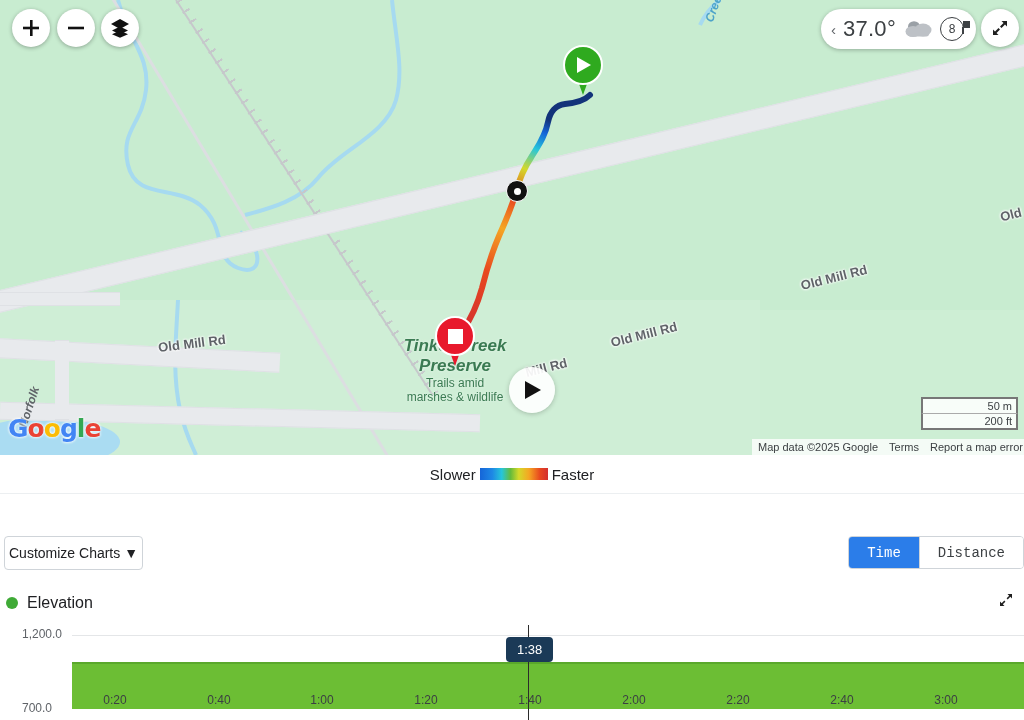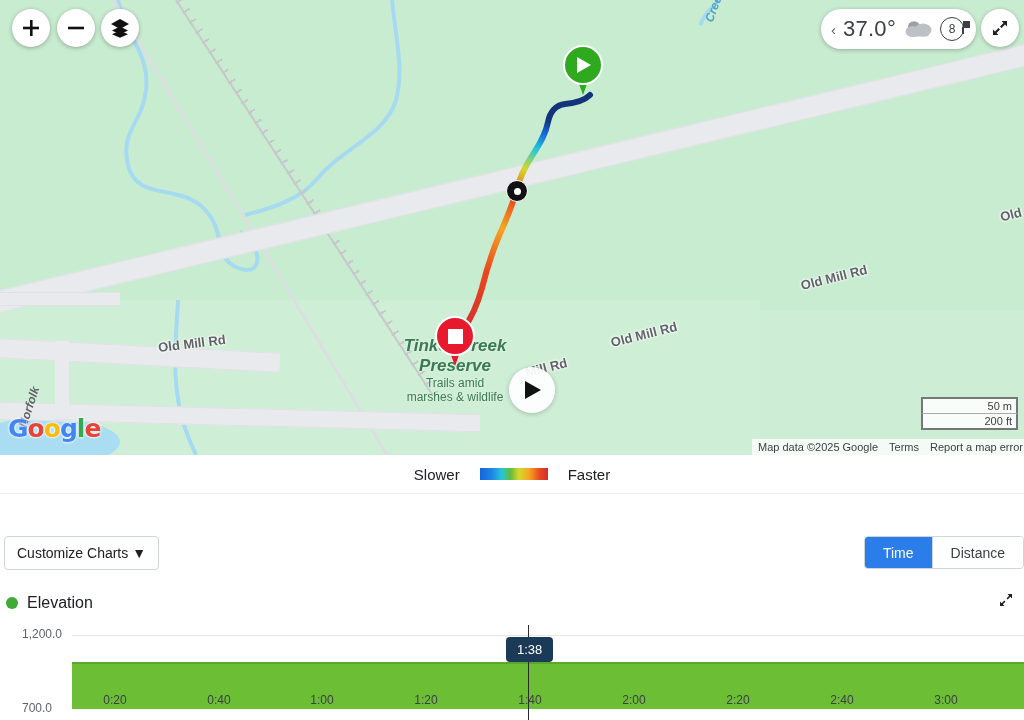--- a/index.html
+++ b/index.html
@@ -244,56 +244,56 @@
     text-shadow: 0 0 3px rgba(255,255,255,.95), 0 0 3px rgba(255,255,255,.95);
   }
   #google-logo .b { color:#4285F4; } #google-logo .r { color:#EA4335; }
   #google-logo .y { color:#FBBC05; } #google-logo .g { color:#34A853; }
 
   
   #speed-legend {
     position: absolute; left: 0; top: 455px;
     width: 1024px; height: 38px;
     display: flex; align-items: center; justify-content: center;
-    gap: 20px;
+    gap: 4px;
     font-size: 15px; color: #202124;
   }
   #speed-gradient {
     width: 68px; height: 12px;
     background: linear-gradient(to right,
       #1565d8 0%, #1e88e5 18%, #26c6da 32%,
       #66bb3a 45%, #d4d92a 57%, #f5a623 72%, #e8481f 88%, #d32f2f 100%);
   }
 
   
   #chart-section {
     position: absolute; left: 0; top: 493px;
     width: 1024px; height: 227px;
     background: #fff;
     border-top: 1px solid #eceff1;
   }
   #customize-charts {
     position: absolute; left: 4px; top: 42px;
-    padding: 8px 12px;
+    padding: 8px 4px;
     border: 1px solid #cfd4d9; border-radius: 4px;
     background: #fff; font-size: 14px; color: #202124;
     cursor: pointer;
   }
   #toggle-group {
     position: absolute; right: 0px; top: 42px;
     display: flex;
     border: 1px solid #cfd4d9; border-radius: 4px;
     overflow: hidden;
     height: 33px;
   }
   #toggle-group .tg {
     padding: 0 18px;
     display: flex; align-items: center;
     font-size: 14px; cursor: pointer;
-    background: #fff; color: #3c4043;
+    background: #fff; color: #3c4043; font-family: Liberation Mono, monospace;
   }
   #toggle-group .tg.active { background: #2b7de9; color: #fff; }
   #toggle-group .tg + .tg { border-left: 1px solid #cfd4d9; }
 
   #chart-title-row {
     position: absolute; left: 6px; top: 100px;
     display: flex; align-items: center; gap: 9px;
   }
   #chart-title-row .dot {
     width: 12px; height: 12px; border-radius: 50%; background: #3faa36;

